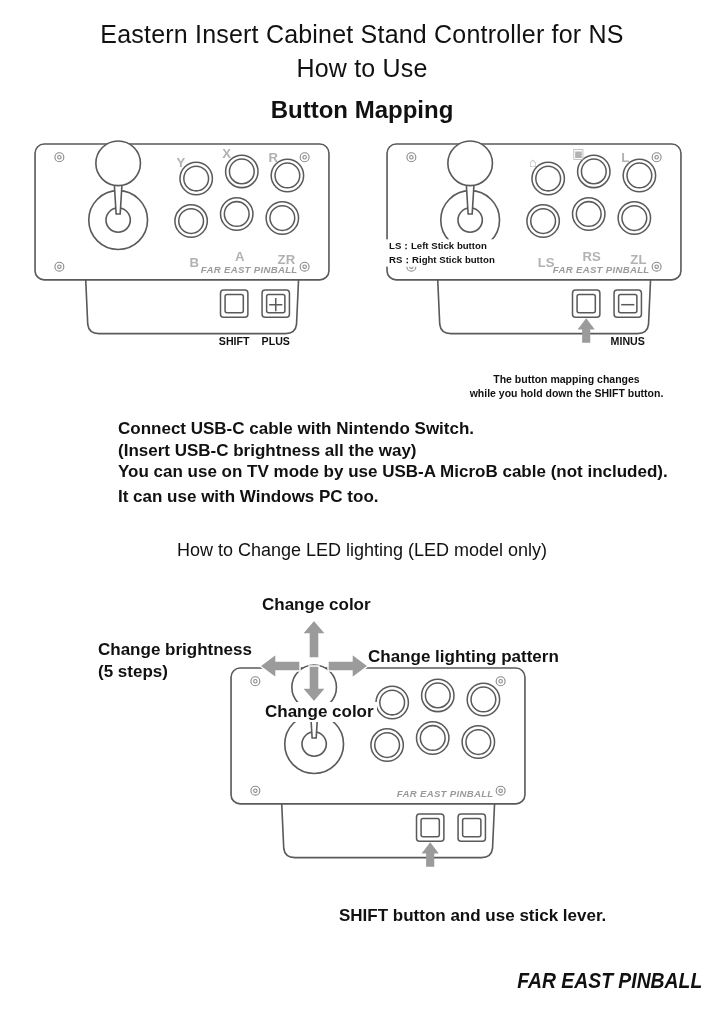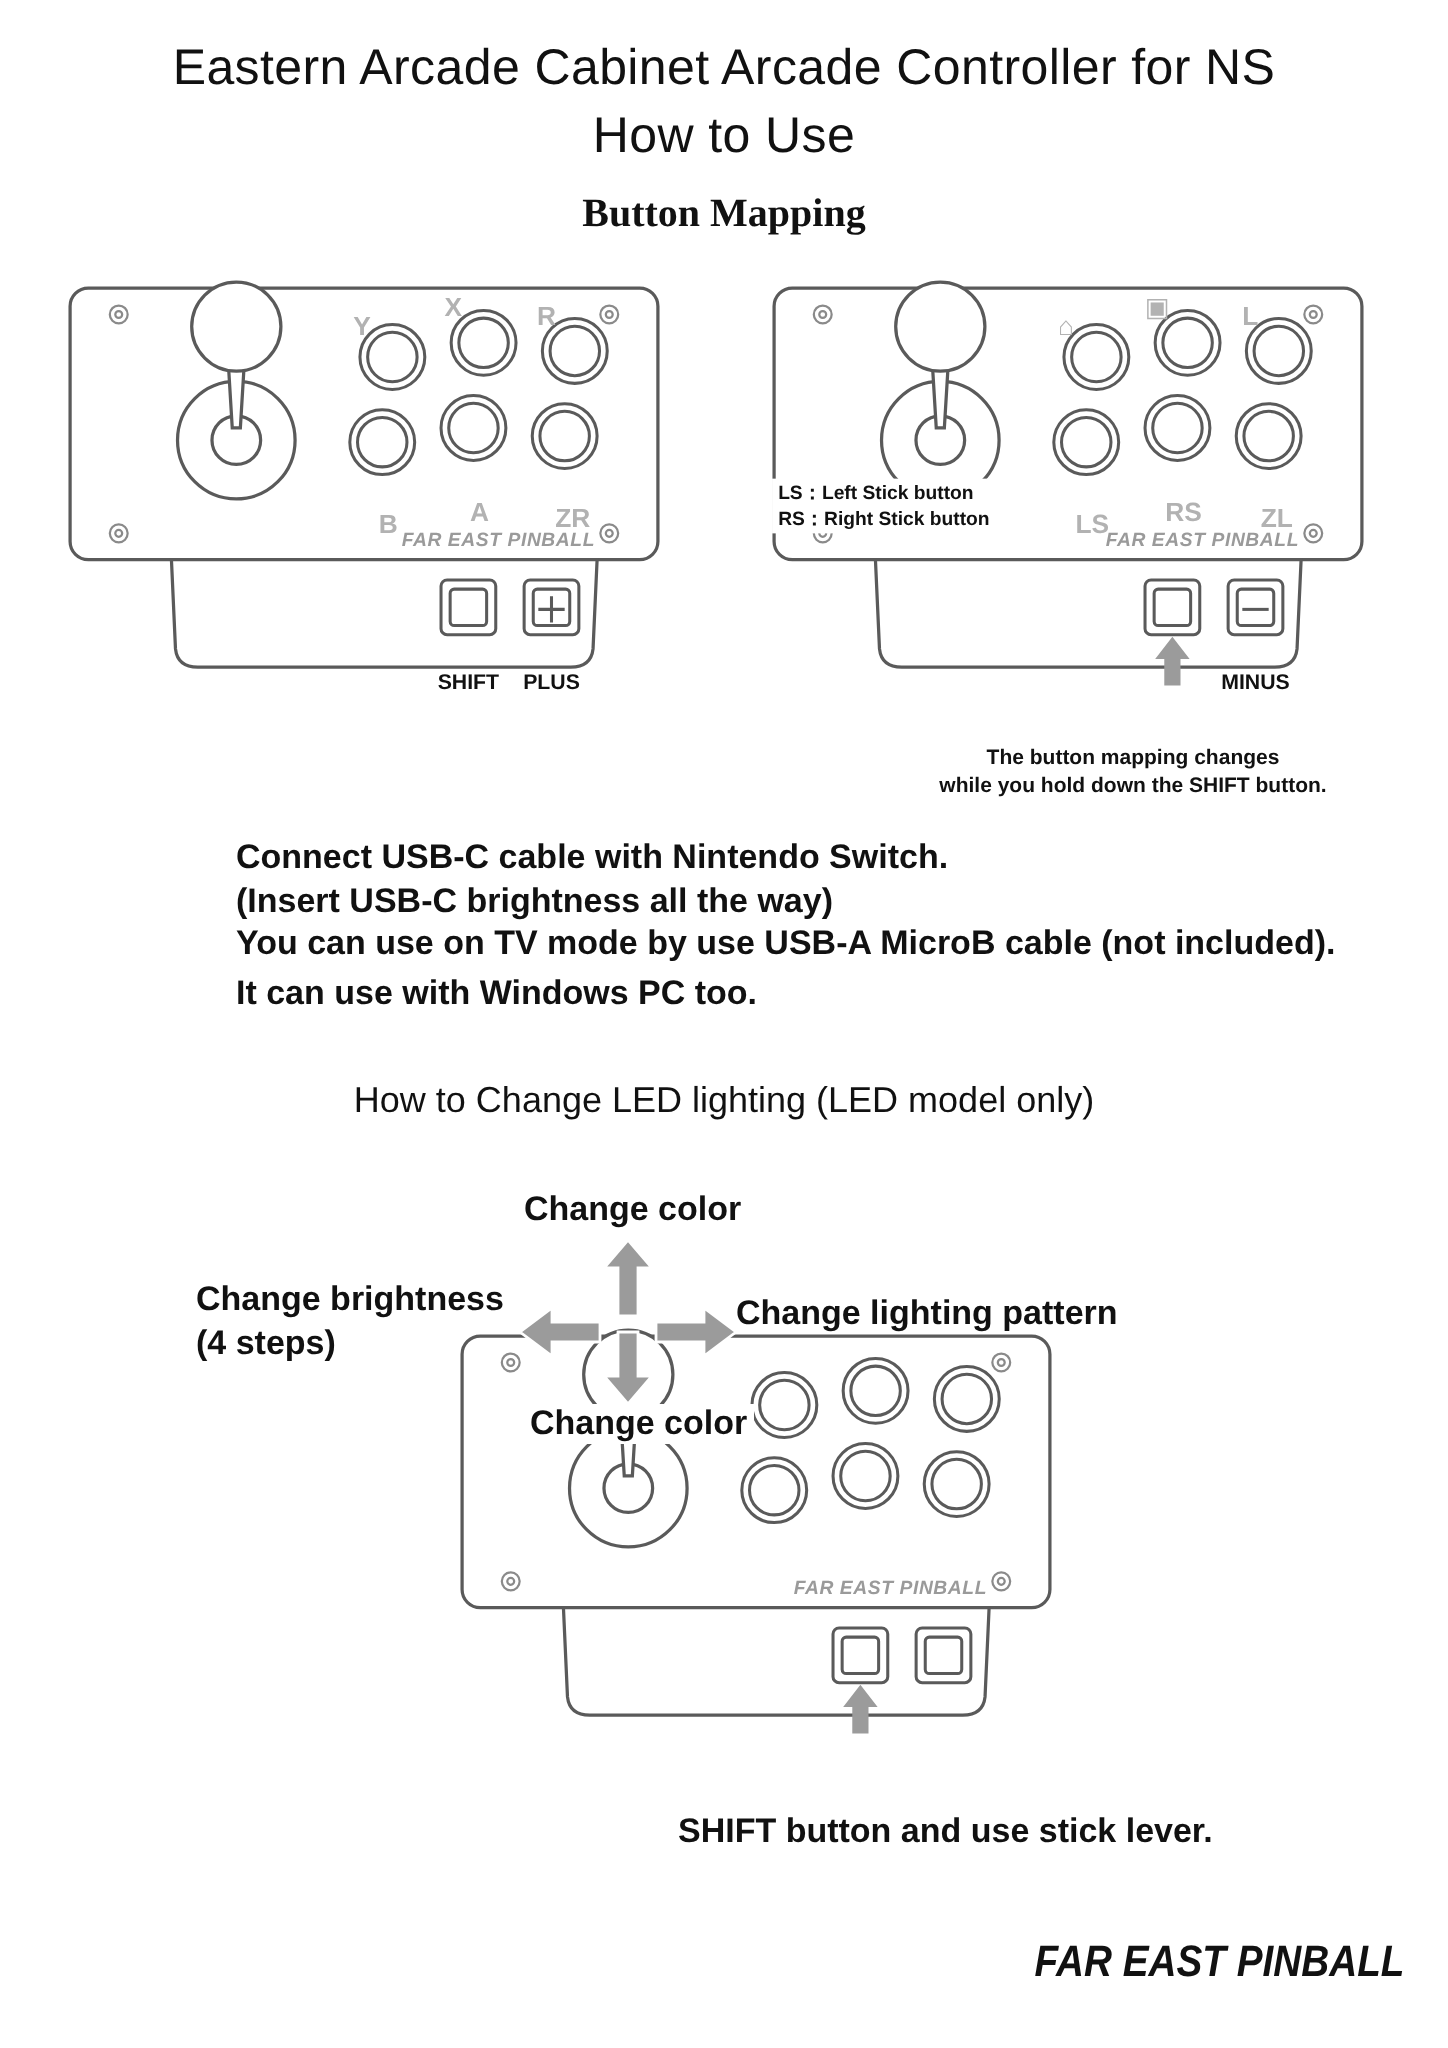--- a/index.html
+++ b/index.html
@@ -2,40 +2,40 @@
 <html><head>
 <meta charset="utf-8">
 <style>
   * { margin:0; padding:0; box-sizing:border-box; }
   html,body { background:#fff; }
   body { font-family:"Liberation Sans","DejaVu Sans",sans-serif; color:#111; }
   #page { position:relative; width:724px; height:1024px; margin:0 auto; background:#fff; overflow:hidden; }
   .abs { position:absolute; }
   .centered { left:0; right:0; text-align:center; }
   .title { font-size:25px; font-weight:500; letter-spacing:.2px; }
-  .section-heading { font-size:20px; font-weight:700;font-family:Liberation Serif, serif; }
+  .section-heading { font-size:24px; font-weight:700; }
   .led-heading { font-size:18px; font-weight:400; }
   .body-text { font-size:17px; font-weight:600; line-height:21.5px;margin-top:37px; }
   .small-caption { font-size:10.5px; font-weight:700; line-height:13.5px;margin-top:24px; }
   .led-label { font-size:17px; font-weight:600; white-space:nowrap; }
   .white-bg { background:#fff; padding:0 3px; }
   .logo { font-size:22px; font-weight:700; font-style:italic; transform:scaleX(.88); transform-origin:right center; white-space:nowrap; }
   svg { display:block; }
   svg text { font-family:"Liberation Sans","DejaVu Sans",sans-serif; }
   .btn-label { font-size:13px; font-weight:700; fill:#b2b2b2; text-anchor:middle; }
   .front-label { font-size:10.5px; font-weight:700; fill:#111; text-anchor:middle; }
   .brand-text { font-size:9.5px; font-weight:700; font-style:italic; fill:#9a9a9a; text-anchor:end; letter-spacing:.3px; }
   .note-text { font-size:9.5px; font-weight:700; fill:#111; text-anchor:start; }
 </style>
 </head>
 <body>
 
 <div id="page">
 
-  <div class="abs centered title" style="top:20px">Eastern Arcade Cabinet Arcade Controller for NS</div>
+  <div class="abs centered title" style="top:20px">Eastern Insert Cabinet Stand Controller for NS</div>
   <div class="abs centered title" style="top:54px">How to Use</div>
 
   <div class="abs centered section-heading" style="top:96px">Button Mapping</div>
 
   <svg class="abs" style="left:32px;top:140px" width="300" viewBox="0 0 296 205">
     <g fill="#fff" stroke="#5a5a5a" stroke-width="1.6">
       <rect x="3" y="4" width="290" height="134" rx="9"></rect>
       <path d="M53,138 L263,138 L261,182 Q260,191 250,191 L66,191 Q56,191 55,182 Z"></path>
     </g>
     <g fill="none" stroke="#8a8a8a" stroke-width="1.1">
@@ -152,21 +152,21 @@
     <div>(Insert USB-C brightness all the way)</div>
     <div>You can use on TV mode by use USB-A MicroB cable (not included).</div>
     <div style="margin-top:3px">It can use with Windows PC too.</div>
   </div>
 
   <div class="abs centered led-heading" style="top:540px">How to Change LED lighting (LED model only)</div>
 
   <div class="abs led-label" style="left:262px;top:595px;z-index:4">Change color</div>
   <div class="abs led-label" style="left:98px;top:639px;z-index:4;line-height:22px">
     <div>Change brightness</div>
-    <div>(4 steps)</div>
+    <div>(5 steps)</div>
   </div>
   <div class="abs led-label" style="left:368px;top:647px;z-index:4">Change lighting pattern</div>
   <div class="abs led-label white-bg" style="left:262px;top:702px;z-index:4">Change color</div>
 
   <svg class="abs" style="left:244px;top:614px;z-index:5" width="140" height="110" viewBox="0 0 140 110">
     <g fill="#9b9b9b" stroke="#ffffff" stroke-width="1.4">
       <path d="M70,6 L58,20 L65,20 L65,44 L75,44 L75,20 L82,20 Z"></path>
       <path d="M70,88 L58,74 L65,74 L65,52 L75,52 L75,74 L82,74 Z"></path>
       <path d="M16,52 L32,40 L32,47 L56,47 L56,57 L32,57 L32,64 Z"></path>
       <path d="M124,52 L108,40 L108,47 L84,47 L84,57 L108,57 L108,64 Z"></path>

